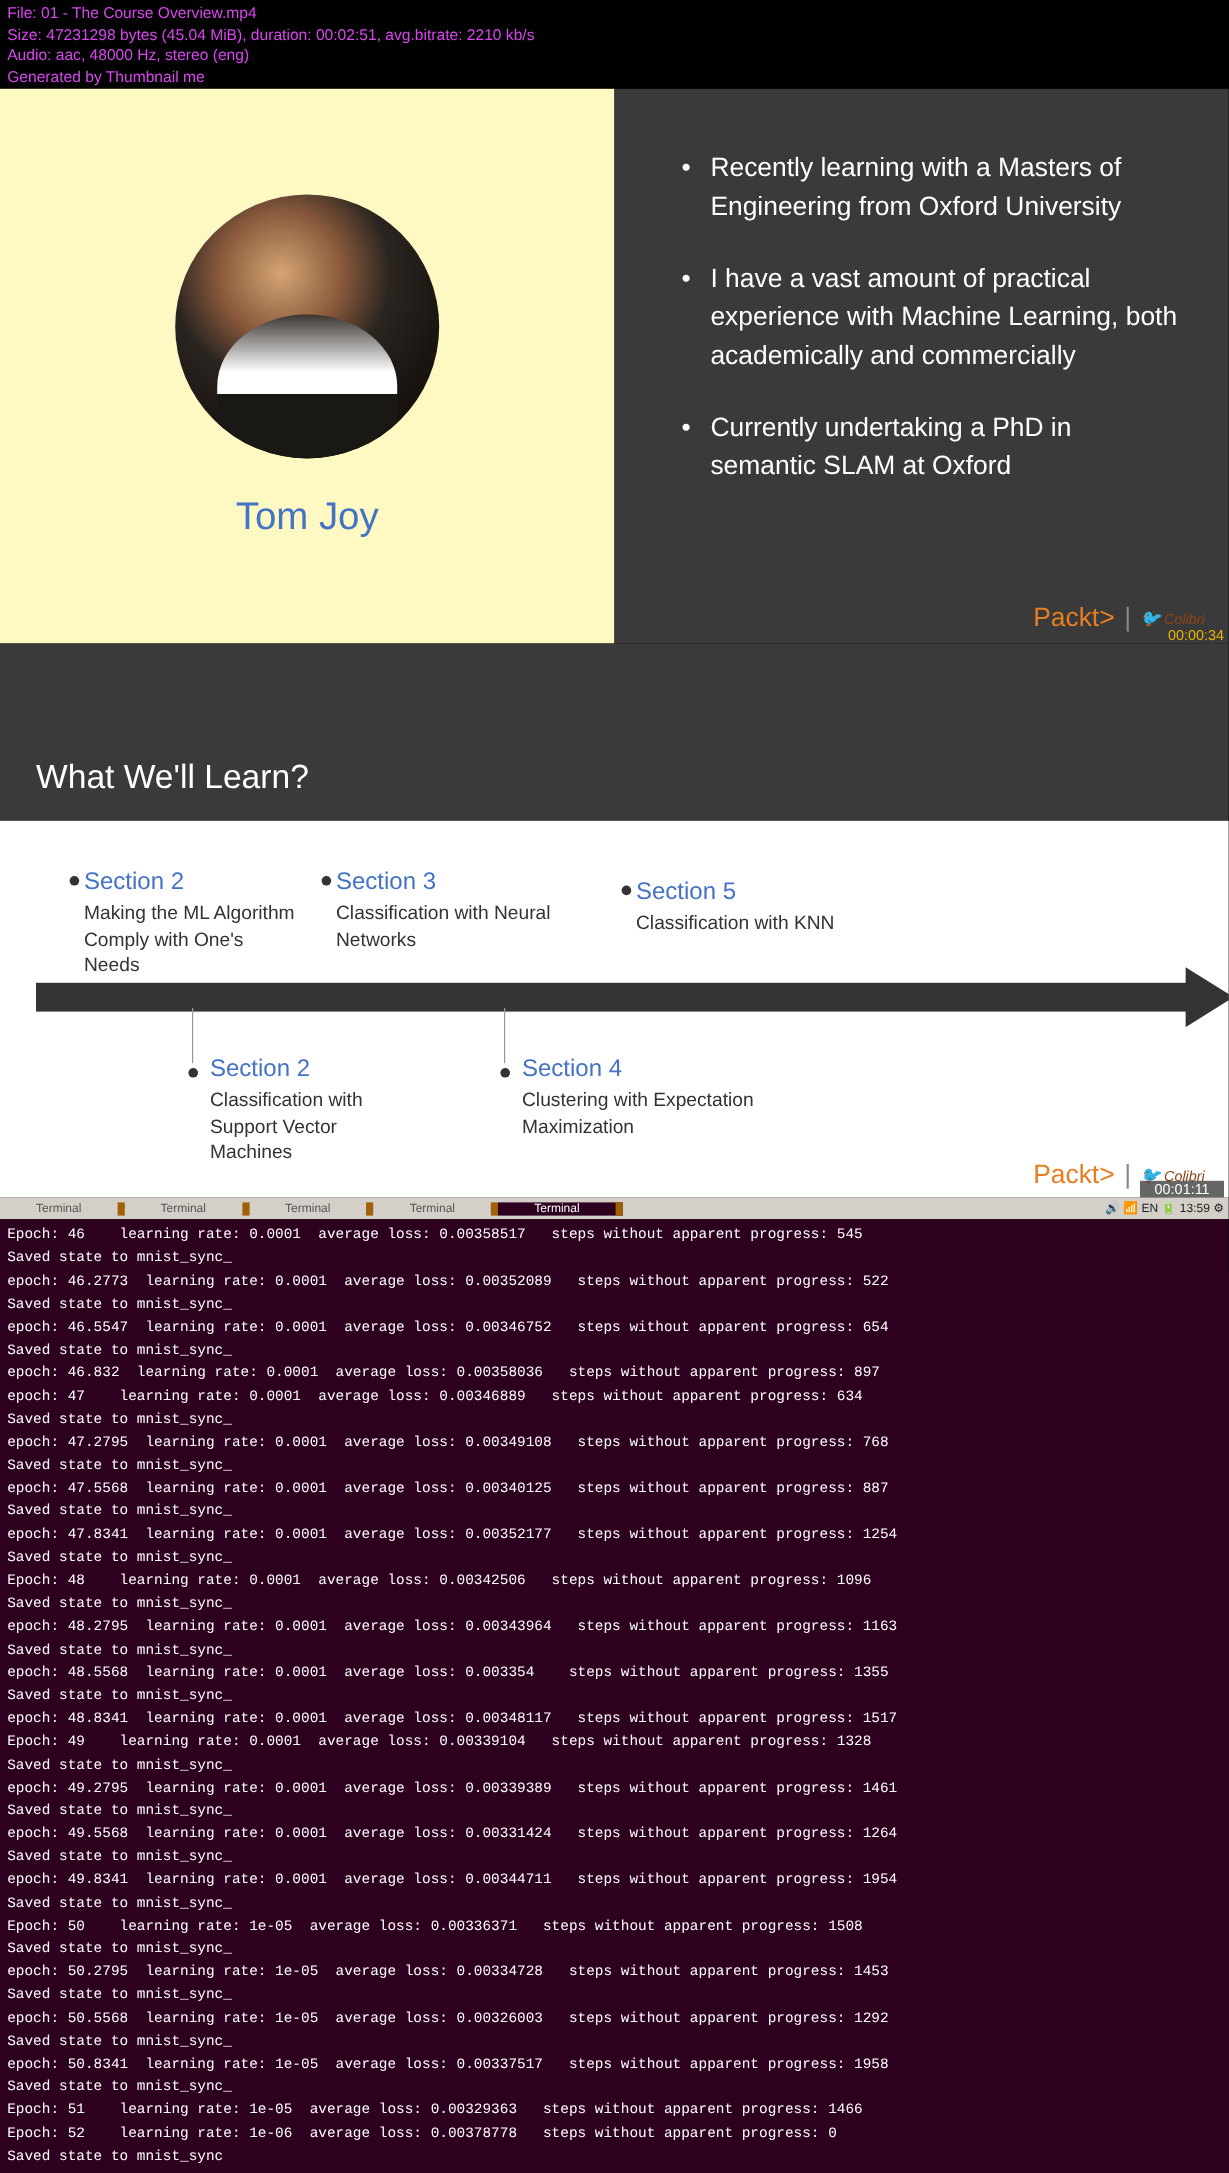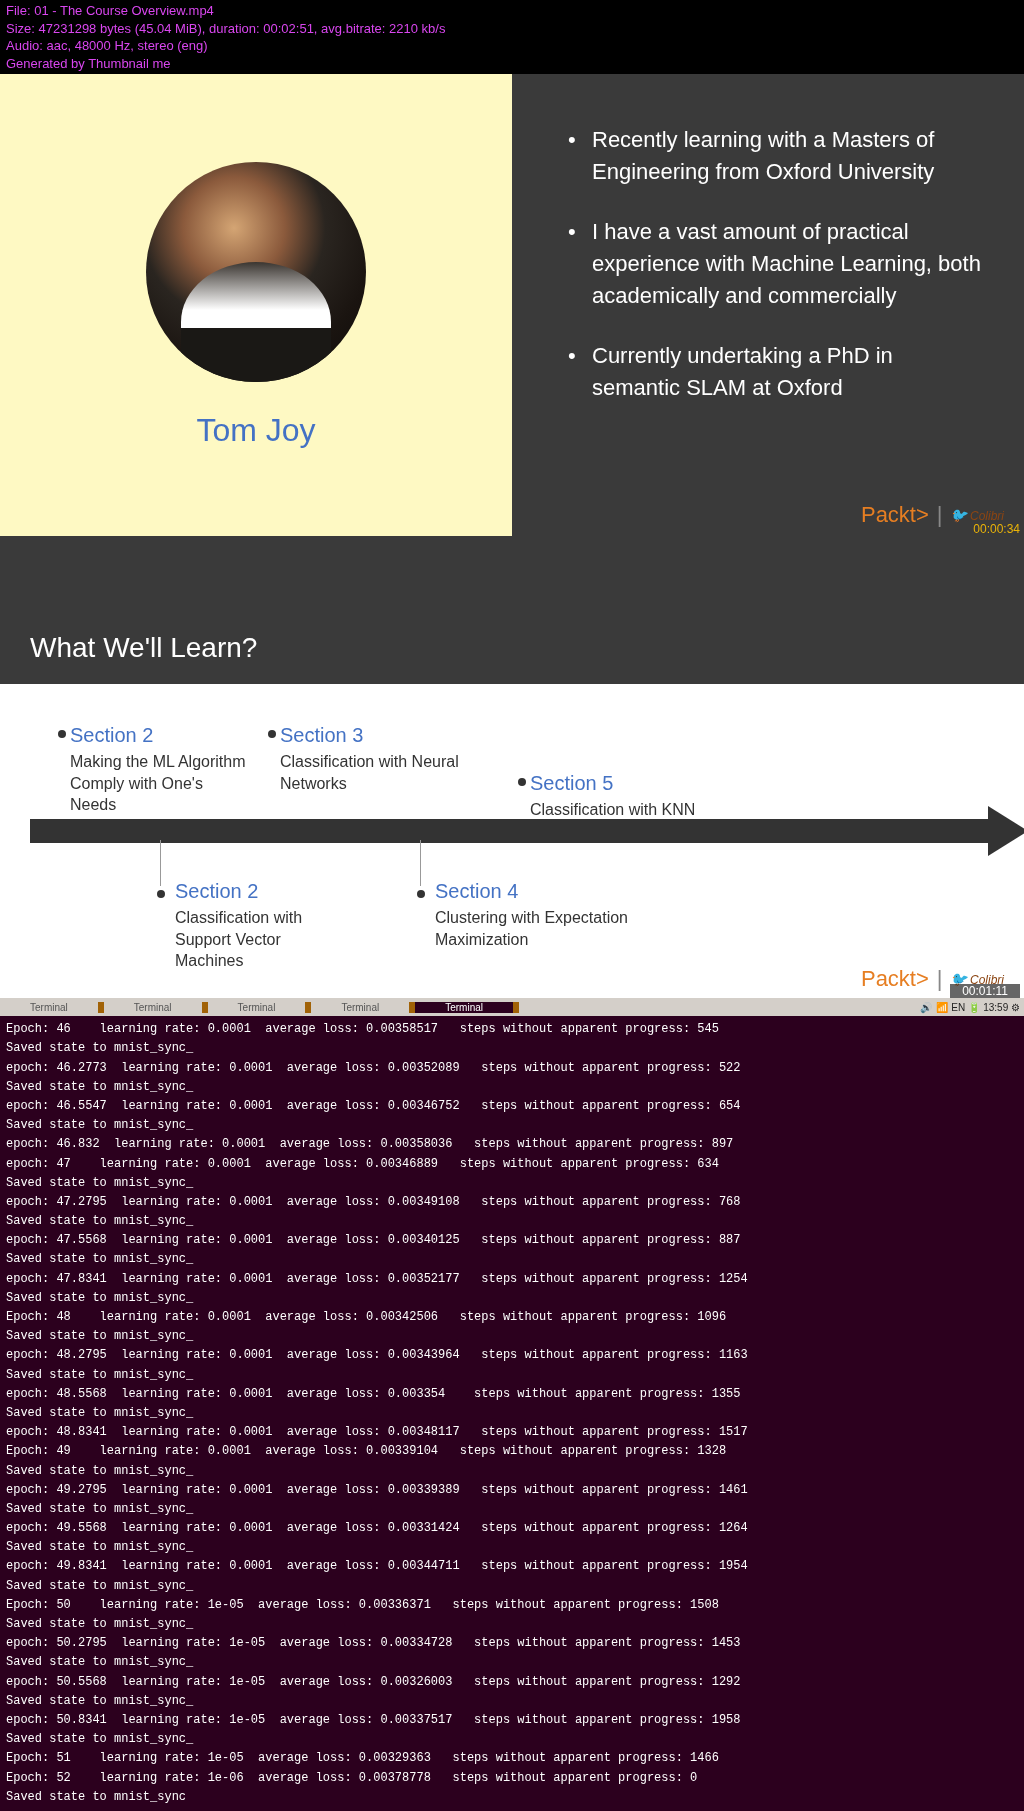--- a/index.html
+++ b/index.html
@@ -37,21 +37,21 @@
   #s1 { left: 70px; top: 40px; width: 180px; }
   #s1 .sec-dot { left: -12px; top: 6px; }
   #s2 { left: 175px; top: 196px; width: 160px; }
   #s2 .sec-dot { left: -18px; top: 10px; }
   #s2 .sec-line-down { left: -15px; top: -40px; height: 46px; }
   #s3 { left: 280px; top: 40px; width: 200px; }
   #s3 .sec-dot { left: -12px; top: 6px; }
   #s4 { left: 435px; top: 196px; width: 200px; }
   #s4 .sec-dot { left: -18px; top: 10px; }
   #s4 .sec-line-down { left: -15px; top: -40px; height: 46px; }
-  #s5 { left: 530px; top: 48px; width: 200px; margin-top: 40px; }
+  #s5 { left: 530px; top: 48px; width: 200px; }
   #s5 .sec-dot { left: -12px; top: 6px; }
   .brand2 { position: absolute; bottom: 6px; right: 20px; display: flex; align-items: center; gap: 8px; }
   .ts2 { position: absolute; bottom: 0; right: 4px; color: #333; font-size: 12px; background: rgba(0,0,0,0.6); color: #fff; padding: 0 12px; }
   
   .terminal-wrap { position: relative; }
   .tab-bar { background: #d4cfc9; height: 18px; display: flex; align-items: center; font-size: 10px; color: #555; position: relative; }
   .tab-bar .tab { padding: 0 30px; border-right: 6px solid #a16207; }
   .tab-bar .tab.active { background: #2c001e; color: #fff; }
   .sys-tray { position: absolute; right: 4px; font-size: 10px; color: #222; }
   .terminal { background: #2c001e; color: #fff; font-family: "Courier New", monospace; font-size: 12px; line-height: 1.6; padding: 4px 6px; white-space: pre; overflow: hidden; min-height: 450px; position: relative; }

